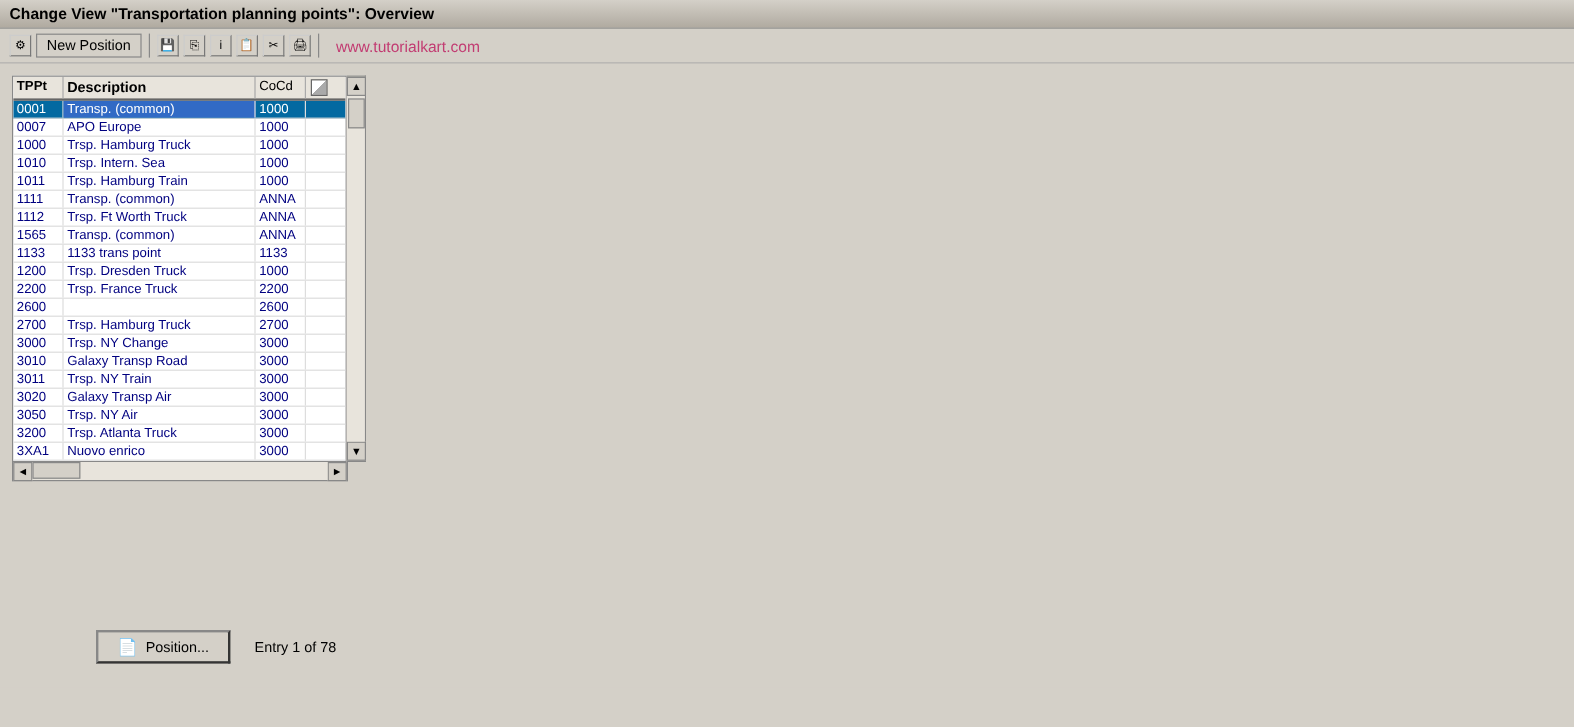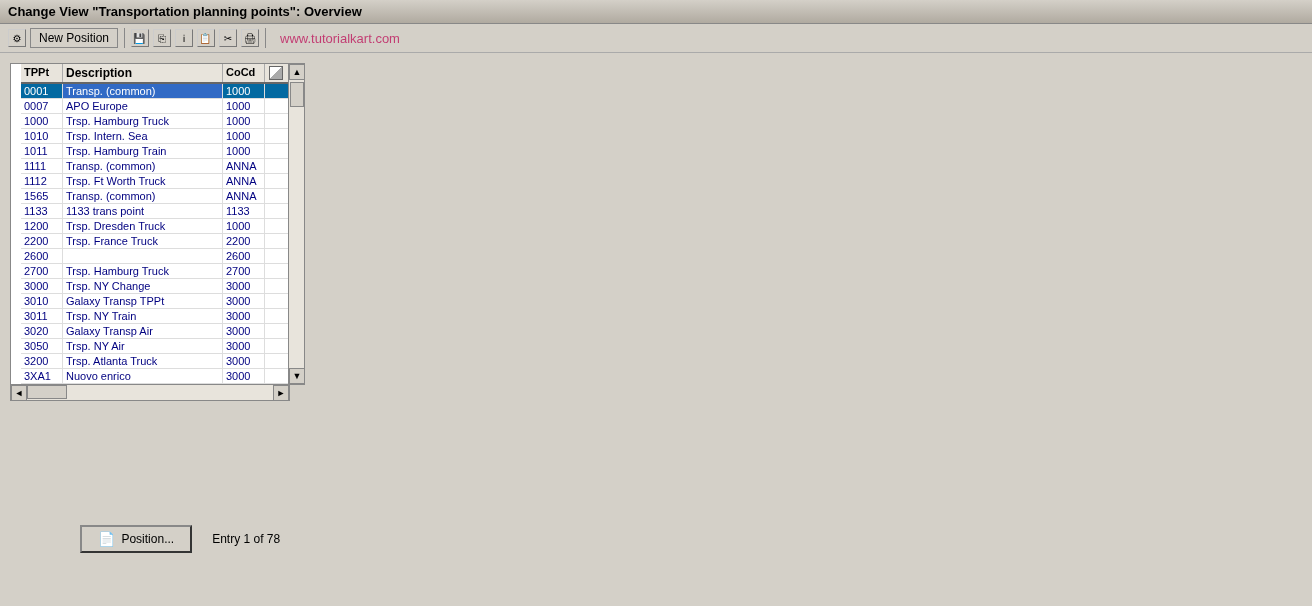--- a/index.html
+++ b/index.html
@@ -69,21 +69,21 @@
       border-right: 1px solid #aaa;
       padding: 2px 3px;
       font-weight: bold;
       font-size: 12px;
     }
     .col-cocd {
       width: 42px;
       min-width: 42px;
       border-right: 1px solid #aaa;
       padding: 2px 3px;
-      font-weight: bold;
+      font-weight: normal;
       font-size: 11px;
     }
     .col-icon {
       width: 22px;
       min-width: 22px;
       padding: 2px 2px;
       font-size: 11px;
       display: flex;
       align-items: center;
       justify-content: center;
@@ -189,21 +189,21 @@
   <span class="tb-icon" title="Delete">✂</span>
   <span class="tb-icon" title="Print">🖨</span>
   <span class="toolbar-separator"></span>
   <span class="watermark">www.tutorialkart.com</span>
 </div>
 
 <div class="main-content" style="position:relative; height:520px;">
 
   <div style="display:flex; width:295px;">
 
-    <div style="border:1px solid #888; background:white; flex:1; overflow:hidden;padding-left:10px;">
+    <div style="border:1px solid #888; background:white; flex:1; overflow:hidden;">
 
       <div class="table-header">
         <div class="col-tppt">TPPt</div>
         <div class="col-desc">Description</div>
         <div class="col-cocd">CoCd</div>
         <div class="col-icon">
           <div style="width:14px;height:14px;border:1px solid #666;background:linear-gradient(135deg,#fff 50%,#aaa 50%);display:inline-block;"></div>
         </div>
       </div>
 
@@ -273,21 +273,21 @@
             <div class="cell desc">Trsp. Hamburg Truck</div>
             <div class="cell cocd">2700</div>
           </div>
           <div class="table-row">
             <div class="cell tppt">3000</div>
             <div class="cell desc">Trsp. NY Change</div>
             <div class="cell cocd">3000</div>
           </div>
           <div class="table-row">
             <div class="cell tppt">3010</div>
-            <div class="cell desc">Galaxy Transp TPPt</div>
+            <div class="cell desc">Galaxy Transp Road</div>
             <div class="cell cocd">3000</div>
           </div>
           <div class="table-row">
             <div class="cell tppt">3011</div>
             <div class="cell desc">Trsp. NY Train</div>
             <div class="cell cocd">3000</div>
           </div>
           <div class="table-row">
             <div class="cell tppt">3020</div>
             <div class="cell desc">Galaxy Transp Air</div>

